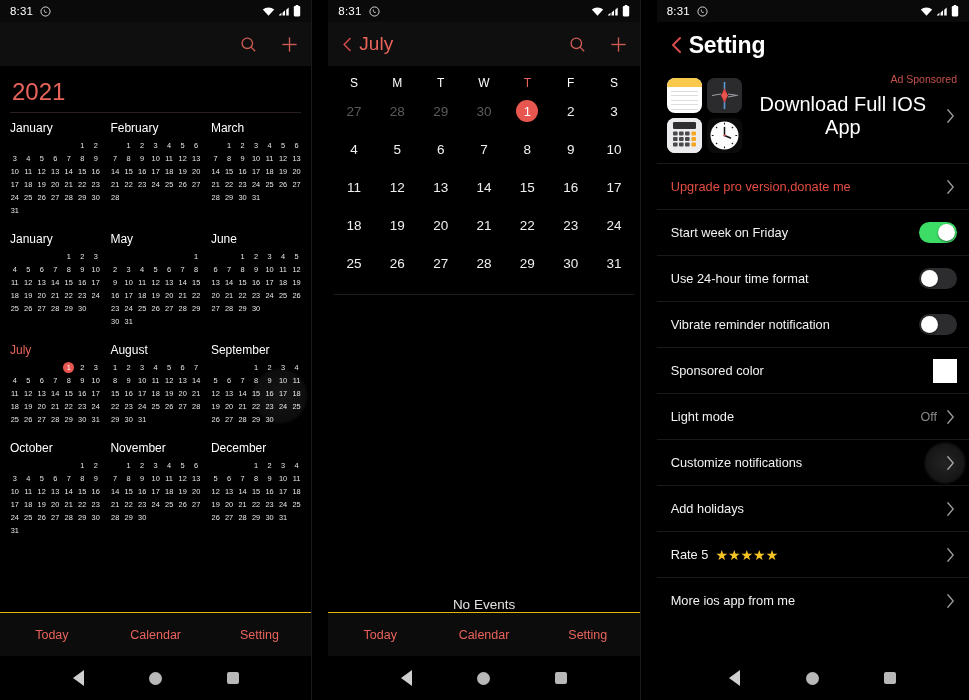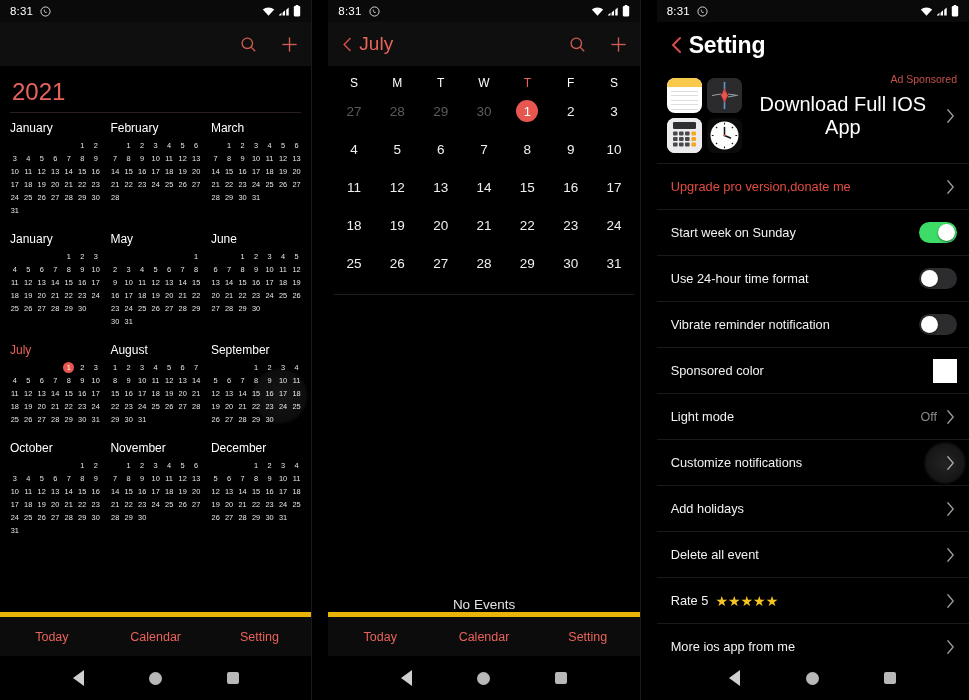--- a/index.html
+++ b/index.html
@@ -184,21 +184,21 @@
     width: 44px; height: 44px; margin-top: -22px;
     border-radius: 50%;
     background: radial-gradient(circle, rgba(255,255,255,0.14) 0%, rgba(255,255,255,0.085) 60%, rgba(255,255,255,0) 70%);
     pointer-events:none;
   }
 
   
   .tabbar {
     flex: 0 0 44px; height: 44px;
     background: #0c0c0c;
-    border-top: 5px solid #eab308;
+    border-top: 1px solid #eab308;
     display: flex; align-items: center;
   }
   .tab {
     flex: 1; text-align: center;
     color: #e8635b; font-size: 12.5px;
   }
   .navbar {
     flex: 0 0 44px; height: 44px;
     background: #000;
     display: flex; align-items: center; justify-content: space-around;
@@ -961,21 +961,21 @@
       <div id="settings-rows">
           <div class="row">
             <div class="row-label accent">Upgrade pro version,donate me</div>
             <span class="chev">
               <svg width="13" height="16" viewBox="0 0 12 18">
                 <polyline points="3,2 9,9 3,16" fill="none" stroke="#9a9a9a" stroke-width="1.5" stroke-linecap="round" stroke-linejoin="round"></polyline>
               </svg>
             </span>
           </div>
           <div class="row">
-            <div class="row-label">Start week on Sunday</div>
+            <div class="row-label">Start week on Friday</div>
             <div class="toggle on">
               <div class="knob"></div>
             </div>
           </div>
           <div class="row">
             <div class="row-label">Use 24-hour time format</div>
             <div class="toggle off">
               <div class="knob"></div>
             </div>
           </div>
@@ -1002,28 +1002,20 @@
             <div class="row-label">Customize notifications</div>
             <span class="chev">
               <svg width="13" height="16" viewBox="0 0 12 18">
                 <polyline points="3,2 9,9 3,16" fill="none" stroke="#9a9a9a" stroke-width="1.5" stroke-linecap="round" stroke-linejoin="round"></polyline>
               </svg>
             </span>
             <div class="ripple-set"></div>
           </div>
           <div class="row">
             <div class="row-label">Add holidays</div>
-            <span class="chev">
-              <svg width="13" height="16" viewBox="0 0 12 18">
-                <polyline points="3,2 9,9 3,16" fill="none" stroke="#9a9a9a" stroke-width="1.5" stroke-linecap="round" stroke-linejoin="round"></polyline>
-              </svg>
-            </span>
-          </div>
-          <div class="row">
-            <div class="row-label">Delete all event</div>
             <span class="chev">
               <svg width="13" height="16" viewBox="0 0 12 18">
                 <polyline points="3,2 9,9 3,16" fill="none" stroke="#9a9a9a" stroke-width="1.5" stroke-linecap="round" stroke-linejoin="round"></polyline>
               </svg>
             </span>
           </div>
           <div class="row">
             <div class="row-label">Rate 5<span class="stars">
                 <span class="star">★</span>
                 <span class="star">★</span>

